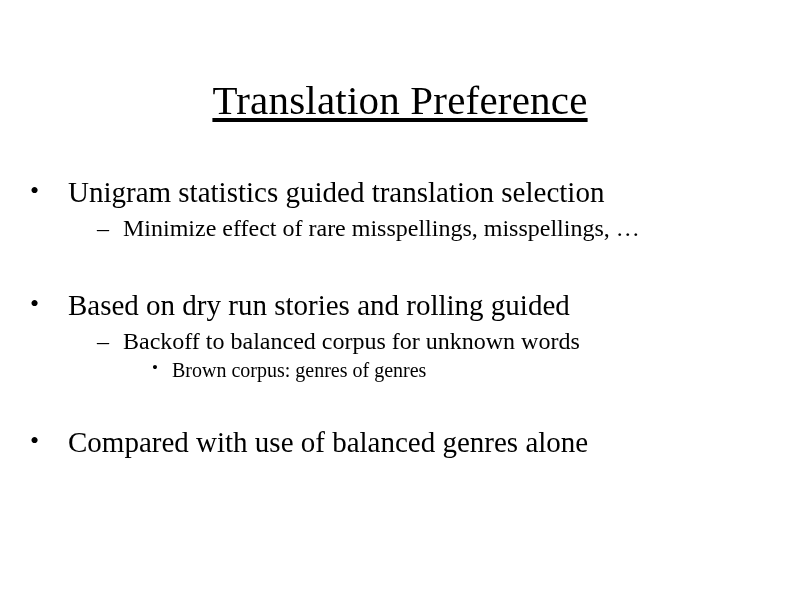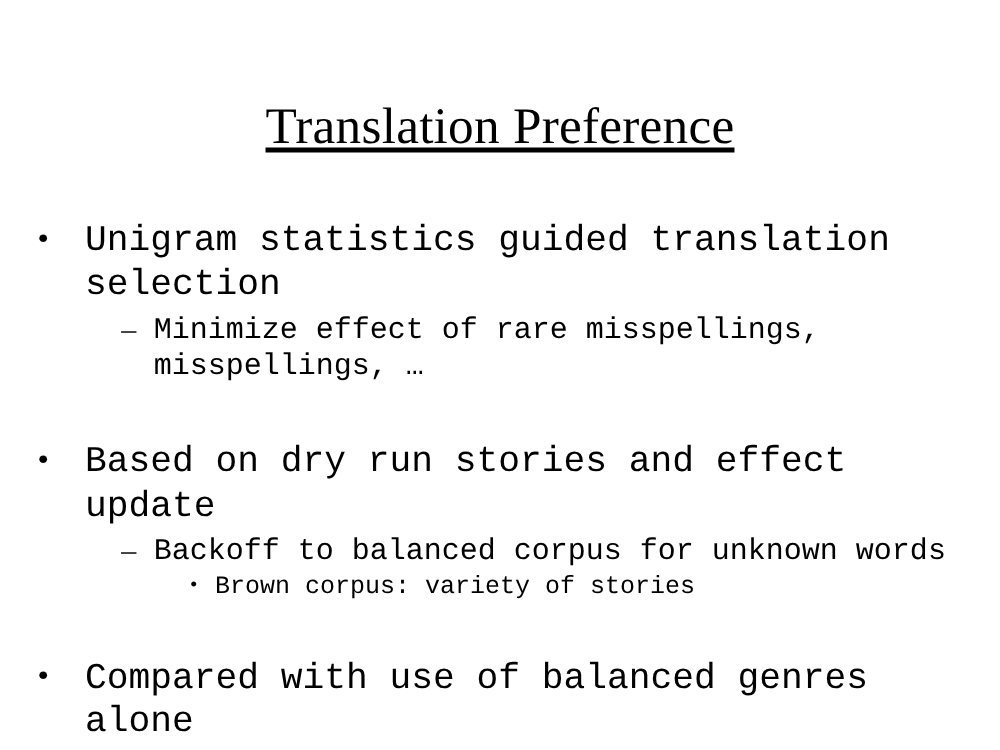--- a/index.html
+++ b/index.html
@@ -44,21 +44,20 @@
   .bullet {
     display: flex;
     align-items: flex-start;
   }
   .bullet-mark {
     flex: 0 0 auto;
     text-align: left;
   }
   .bullet-text {
     flex: 1 1 auto;
-    font-family: Liberation Mono, monospace;
   }
 
   
   .lvl1 {
     font-size: 29px;
     line-height: 1.22;
     margin-bottom: 4px;
   }
   .lvl1 .bullet-mark {
     width: 38px;
@@ -115,31 +114,31 @@
 
     <div class="bullet lvl2">
       <div class="bullet-mark">–</div>
       <div class="bullet-text">Minimize effect of rare misspellings, misspellings, …</div>
     </div>
 
     <div class="gap-large"></div>
 
     <div class="bullet lvl1">
       <div class="bullet-mark">•</div>
-      <div class="bullet-text">Based on dry run stories and effect update</div>
+      <div class="bullet-text">Based on dry run stories and rolling guided</div>
     </div>
 
     <div class="bullet lvl2">
       <div class="bullet-mark">–</div>
       <div class="bullet-text">Backoff to balanced corpus for unknown words</div>
     </div>
 
     <div class="bullet lvl3">
       <div class="bullet-mark">•</div>
-      <div class="bullet-text">Brown corpus: variety of stories</div>
+      <div class="bullet-text">Brown corpus: genres of genres</div>
     </div>
 
     <div class="gap-small"></div>
 
     <div class="bullet lvl1">
       <div class="bullet-mark">•</div>
       <div class="bullet-text">Compared with use of balanced genres alone</div>
     </div>
 
   </div>

